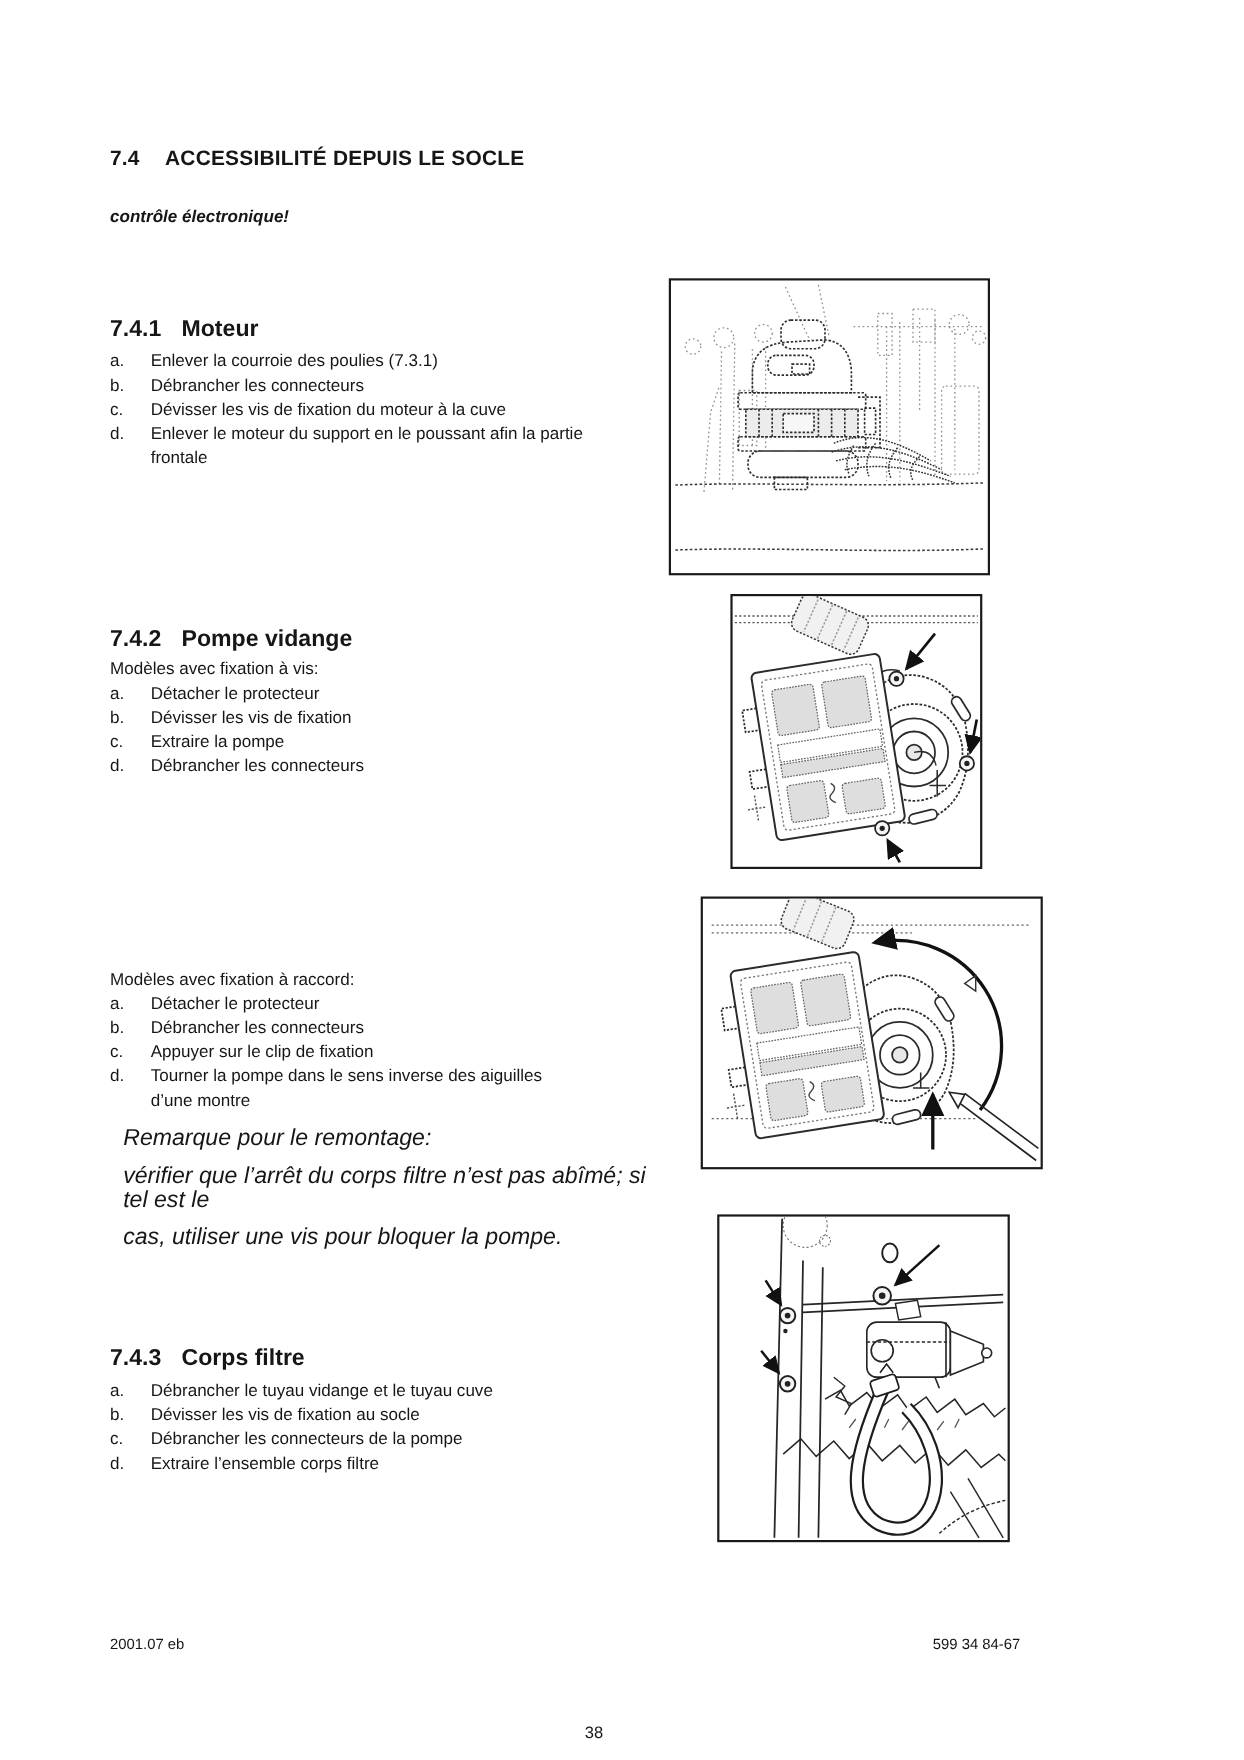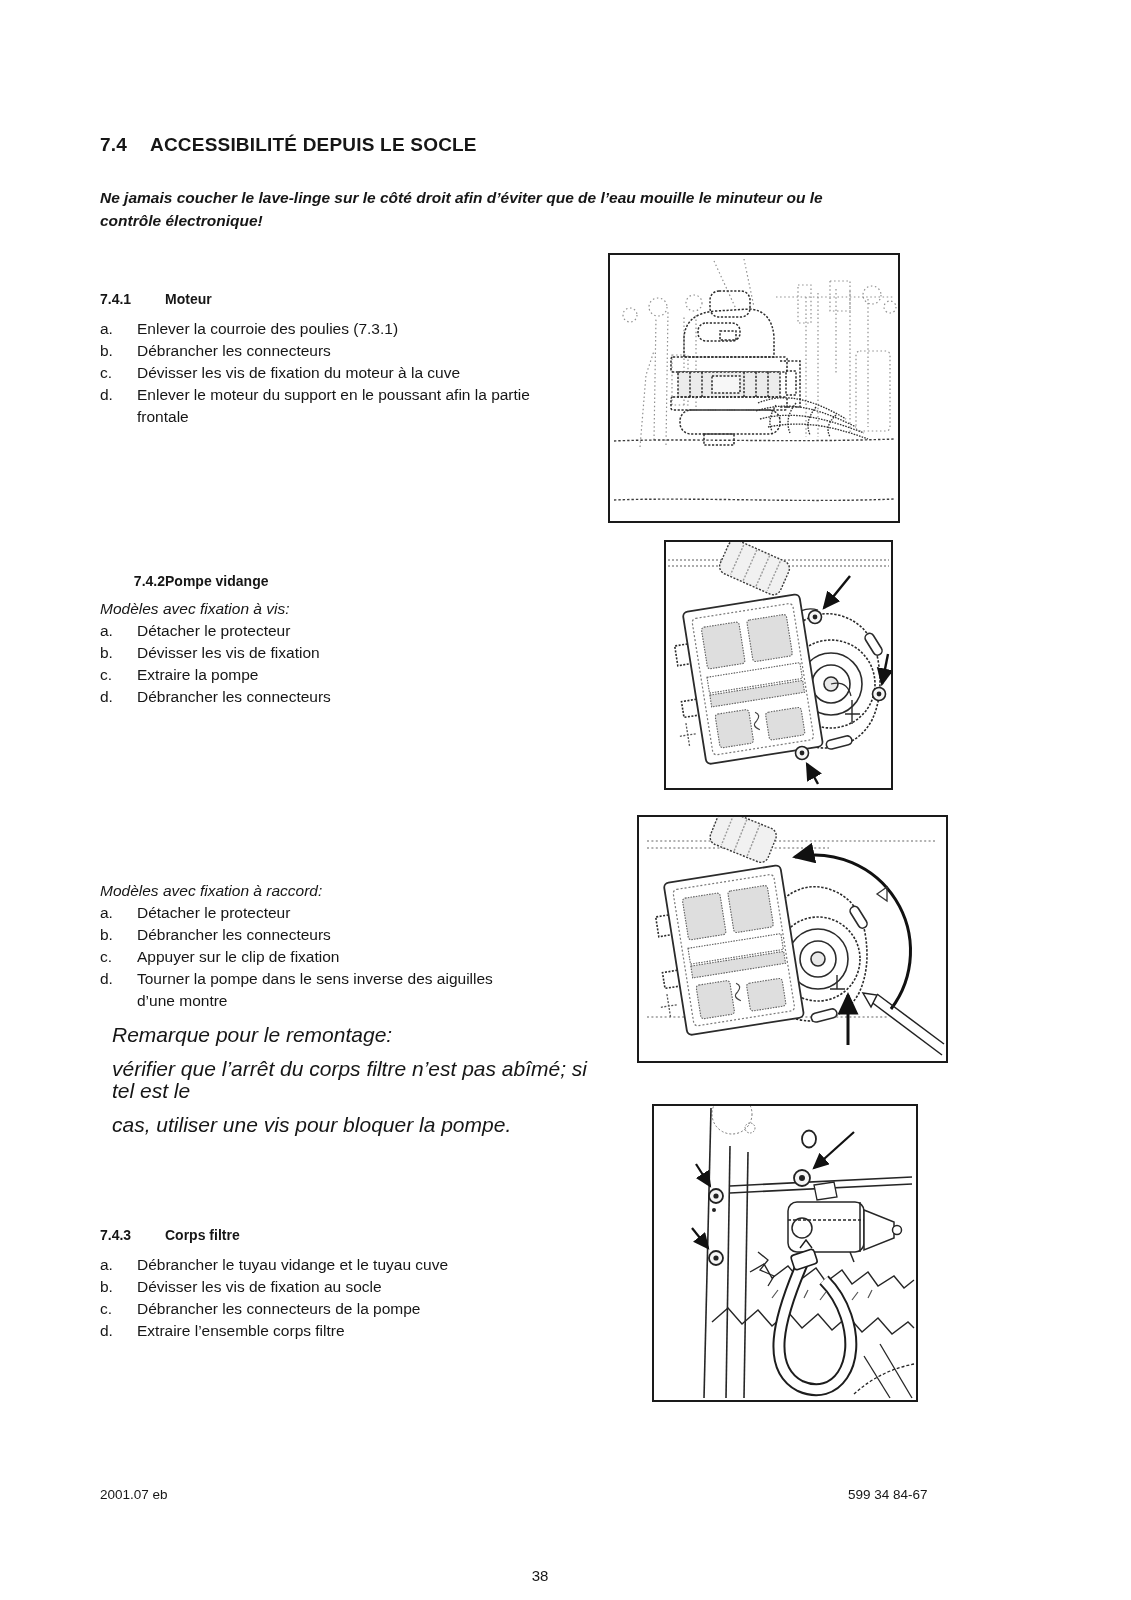--- a/index.html
+++ b/index.html
@@ -17,24 +17,24 @@
 
   
   .warning{position:absolute;left:100px;top:186px;font-size:15.5px;font-weight:700;font-style:italic;line-height:23px;}
 
   
   .sec{position:absolute;left:100px;}
   #sec-moteur{top:288px;width:470px;}
   #sec-pompe-vis{top:570px;width:470px;}
   #sec-pompe-raccord{top:880px;width:505px;}
   #sec-corps{top:1224px;width:505px;}
-  .sec-head{display:flex;font-weight:700;font-size:14px;line-height:22px;margin:0 0 8px 0;}
-  #sec-pompe-vis .sec-head{margin-bottom:6px;text-align:right;}
+  .sec-head{display:flex;font-weight:700;font-size:21px;line-height:22px;margin:0 0 8px 0;}
+  #sec-pompe-vis .sec-head{margin-bottom:6px;}
   .s-num{flex:0 0 65px;}
-  .subheading{font-style:italic;font-size:15.5px;line-height:22px;margin:0;}
+  .subheading{font-size:15.5px;line-height:22px;margin:0;}
   .steps{list-style:none;margin:0;padding:0;font-size:15.5px;line-height:22px;}
   .steps li{display:flex;}
   .marker{flex:0 0 37px;}
   .step-text{flex:1;}
   .remark-title,.remark-line{font-style:italic;font-size:21px;line-height:22px;margin:12px;}
 
   
   .fig{position:absolute;margin:0;border:2px solid #1a1a1a;background:#fff;box-sizing:border-box;}
   #fig-moteur{left:608px;top:253px;width:292px;height:270px;}
   #fig-pompe-vis{left:664px;top:540px;width:229px;height:250px;}
@@ -51,21 +51,20 @@
 <body>
 
 <div class="page">
 
   <header class="doc-title">
     <span class="t-num">7.4</span>
     <h1>ACCESSIBILITÉ DEPUIS LE SOCLE</h1>
   </header>
 
   <div class="warning">
-    <div>Ne jamais coucher le lave-linge sur le côté droit afin d’éviter que de l’eau mouille le minuteur ou le</div>
     <div>contrôle électronique!</div>
   </div>
 
   <section class="sec" id="sec-moteur">
     <div class="sec-head">
       <span class="s-num">7.4.1</span>
       <span>Moteur</span>
     </div>
     <ol class="steps">
       <li>

